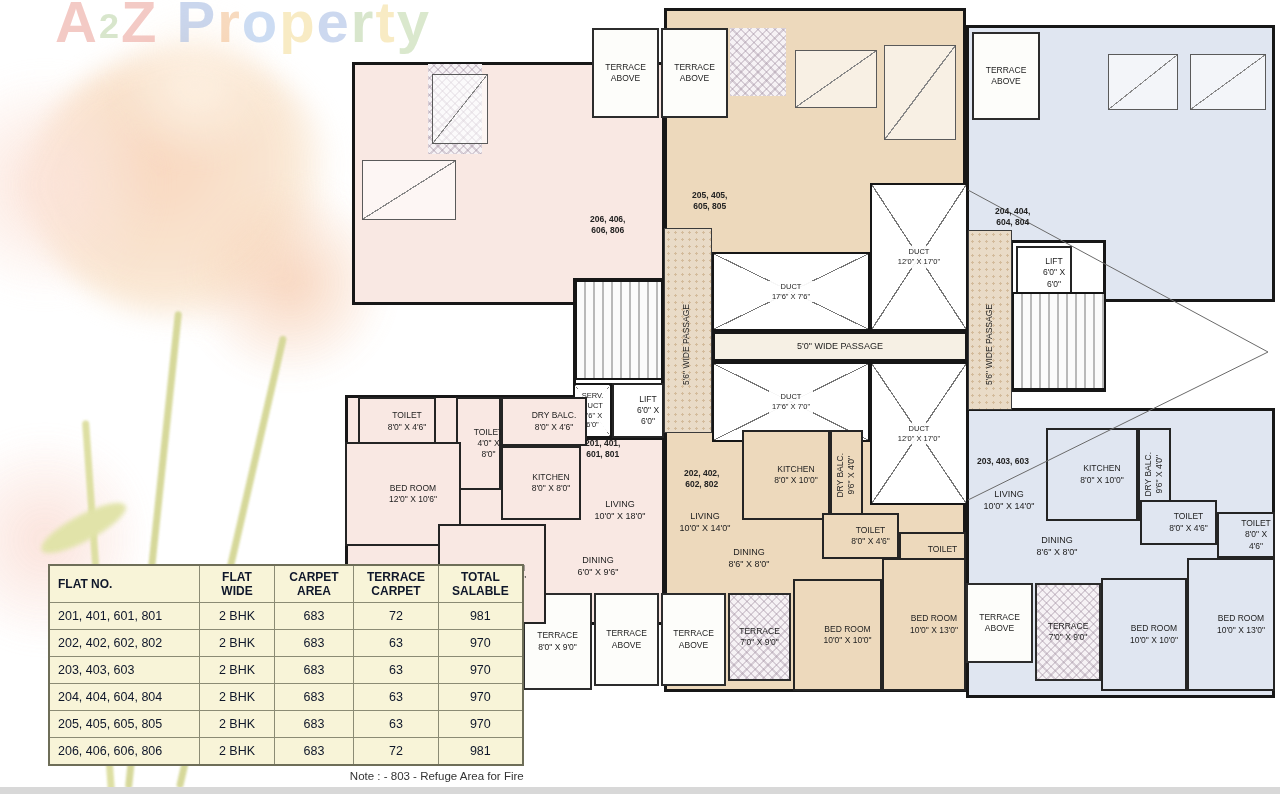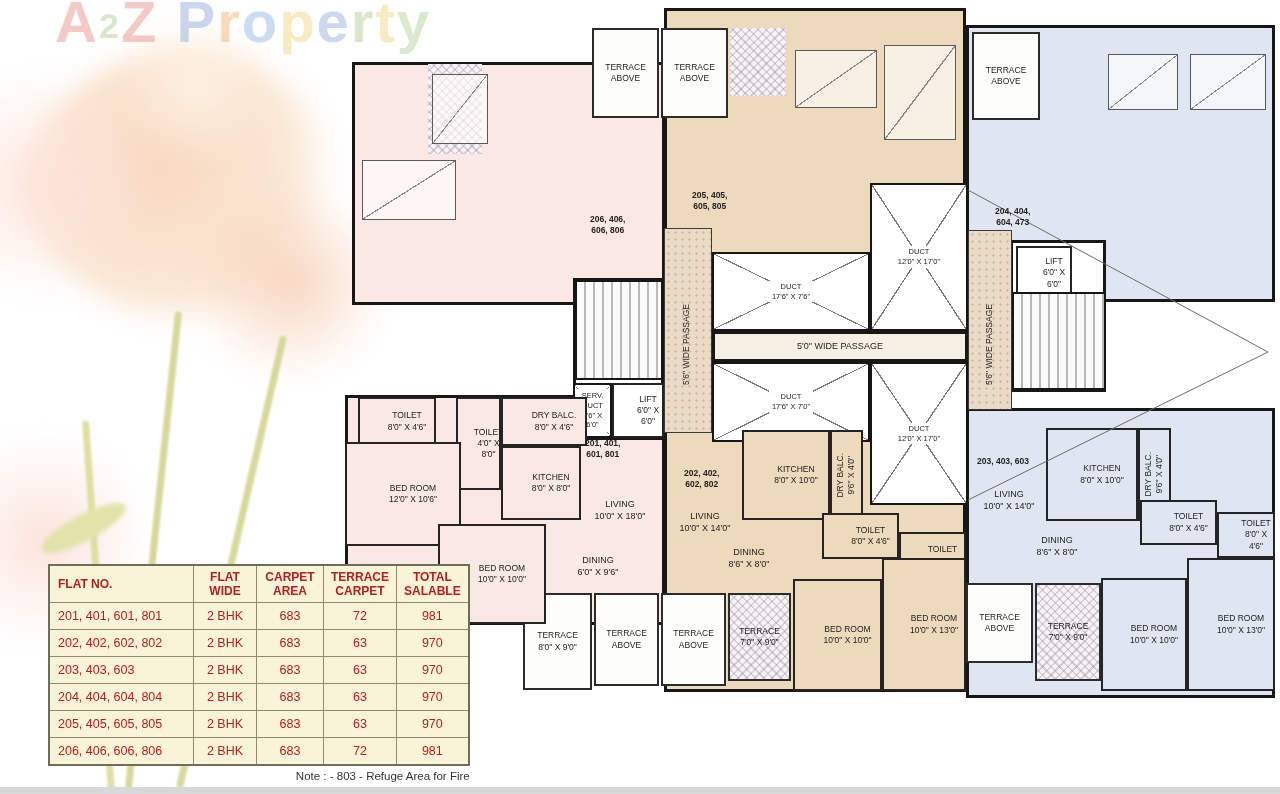--- a/index.html
+++ b/index.html
@@ -53,22 +53,22 @@
   .t-vlabel{display:flex;align-items:center;justify-content:center;}
   .lbl{font-size:8.5px;line-height:1.3;color:#222;white-space:pre-line;text-align:center;}
   .t-label .lbl{font-size:9px;}
   .plan-svg{position:absolute;left:0;top:0;}
   .plan-svg line{stroke:#6a6a6a;stroke-width:1;}
   
   .salable{position:absolute;left:48px;top:564px;z-index:7;}
   .salable h2{margin:0 0 6px 0;font-size:14.5px;font-weight:bold;color:#dd8a46;
               text-shadow:0.5px 0.5px 0 #b0672d;letter-spacing:.5px;}
   .salable table{border-collapse:collapse;background:#f8f4d8;border:2px solid #6e6e58;}
-  .salable th,.salable td{border:1.5px solid #8b8b74;color:#b91c1c;font-size:12px;
-              padding:3px 7px;text-align:center;white-space:pre-line;}
+  .salable th,.salable td{border:1.5px solid #8b8b74;color:#0f172a;font-size:12px;
+              padding:3px 13px;text-align:center;white-space:pre-line;}
   .salable th{font-weight:bold;height:30px;}
   .salable td{height:20px;font-size:12.5px;}
   .salable th:first-child,.salable td.left{text-align:left;padding-left:8px;min-width:128px;}
   .salable th:nth-child(2),.salable td:nth-child(2){min-width:48px;}
   .salable th:nth-child(n+3),.salable td:nth-child(n+3){min-width:52px;}
   .note{margin-top:4px;text-align:right;font-size:11.5px;color:#333;}
   
   .wing-title{position:absolute;left:700px;top:724px;width:240px;z-index:7;text-align:center;
               font-size:31px;font-weight:bold;color:#c3202a;}
   .bottom-bar{position:absolute;left:0;bottom:0;width:1280px;height:7px;background:#d8d8d8;z-index:8;}
@@ -282,21 +282,21 @@
       <div class="pe t-room f-blue" style="left: 1187px; top: 558px; width: 88px; height: 133px;">
         <div class="lbl">BED ROOM
 10'0" X 13'0"</div>
       </div>
       <div class="pe t-red" style="left: 977px; top: 456px;"><div class="lbl">203, 403, 603</div></div>
       <div class="pe t-red" style="left: 590px; top: 214px;"><div class="lbl">206, 406,
 606, 806</div></div>
       <div class="pe t-red" style="left: 692px; top: 190px;"><div class="lbl">205, 405,
 605, 805</div></div>
       <div class="pe t-red" style="left: 995px; top: 206px;"><div class="lbl">204, 404,
-604, 473</div></div>
+604, 804</div></div>
       <div class="pe t-bed" style="left: 432px; top: 74px; width: 56px; height: 70px;"></div>
       <div class="pe t-bed" style="left: 362px; top: 160px; width: 94px; height: 60px;"></div>
       <div class="pe t-bed" style="left: 795px; top: 50px; width: 82px; height: 58px;"></div>
       <div class="pe t-bed" style="left: 884px; top: 45px; width: 72px; height: 95px;"></div>
       <div class="pe t-bed" style="left: 1108px; top: 54px; width: 70px; height: 56px;"></div>
       <div class="pe t-bed" style="left: 1190px; top: 54px; width: 76px; height: 56px;"></div>
       <svg width="1280" height="794" class="plan-svg">
         <line x1="968" y1="190" x2="1268" y2="352"></line>
         <line x1="968" y1="500" x2="1268" y2="352"></line>
       </svg>

